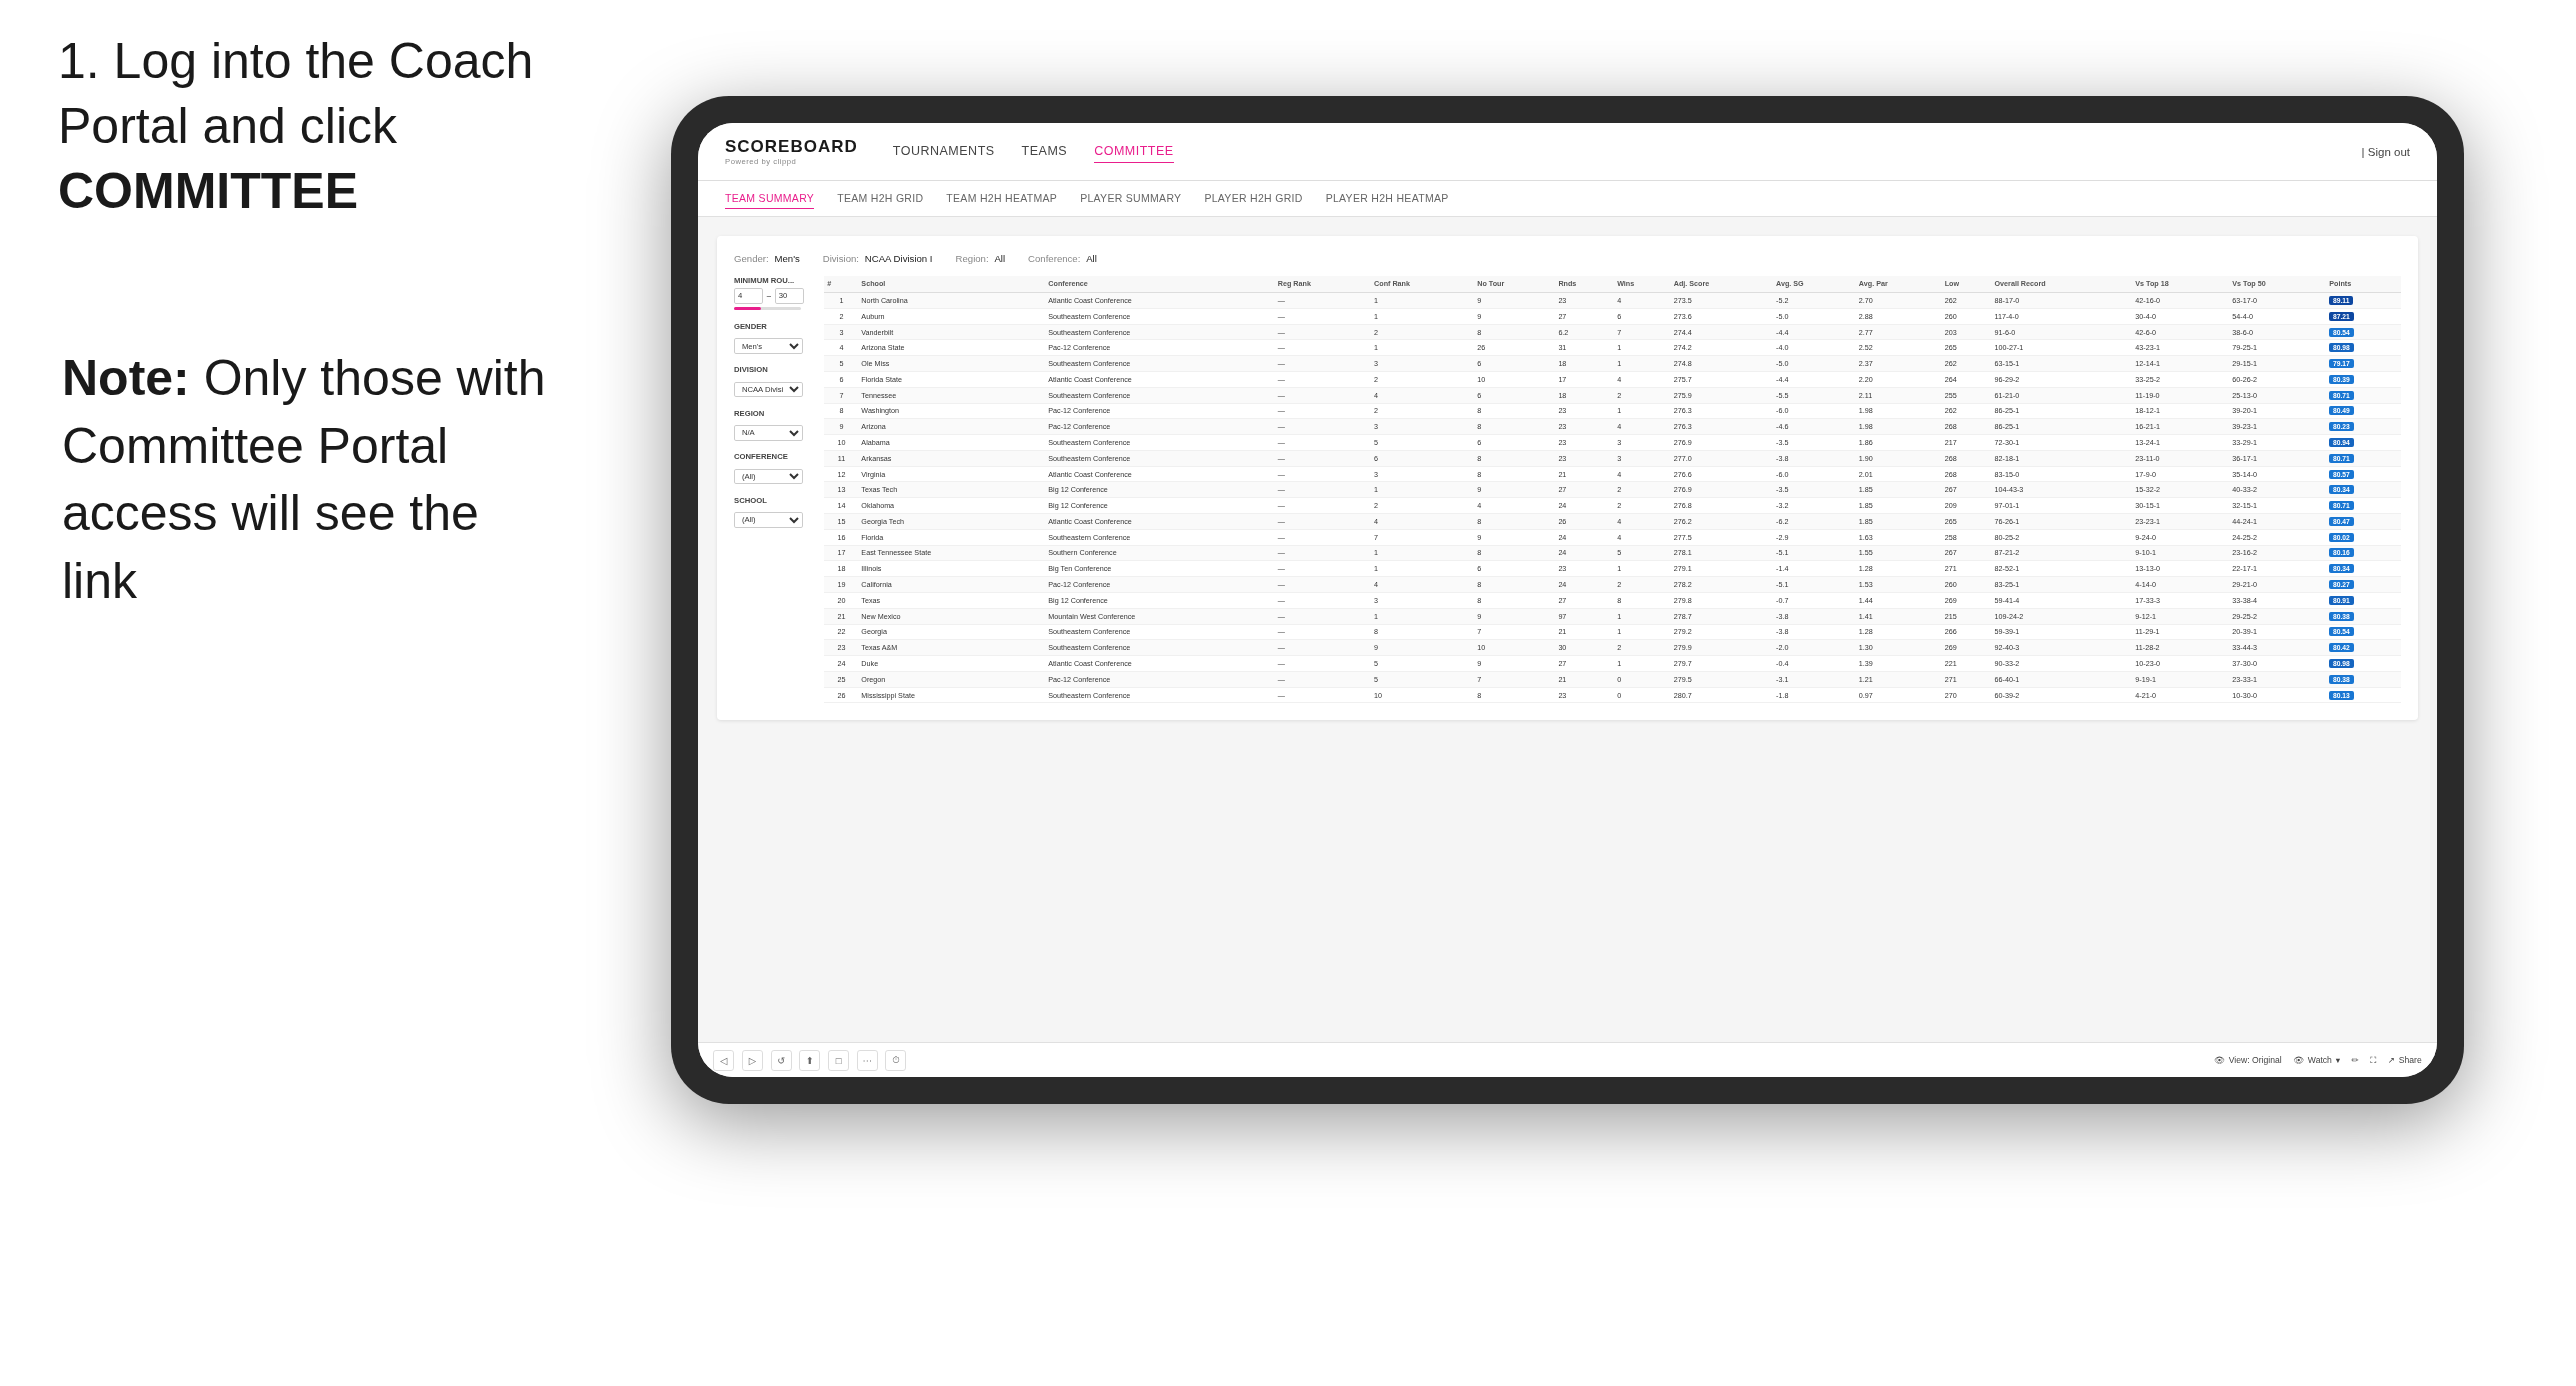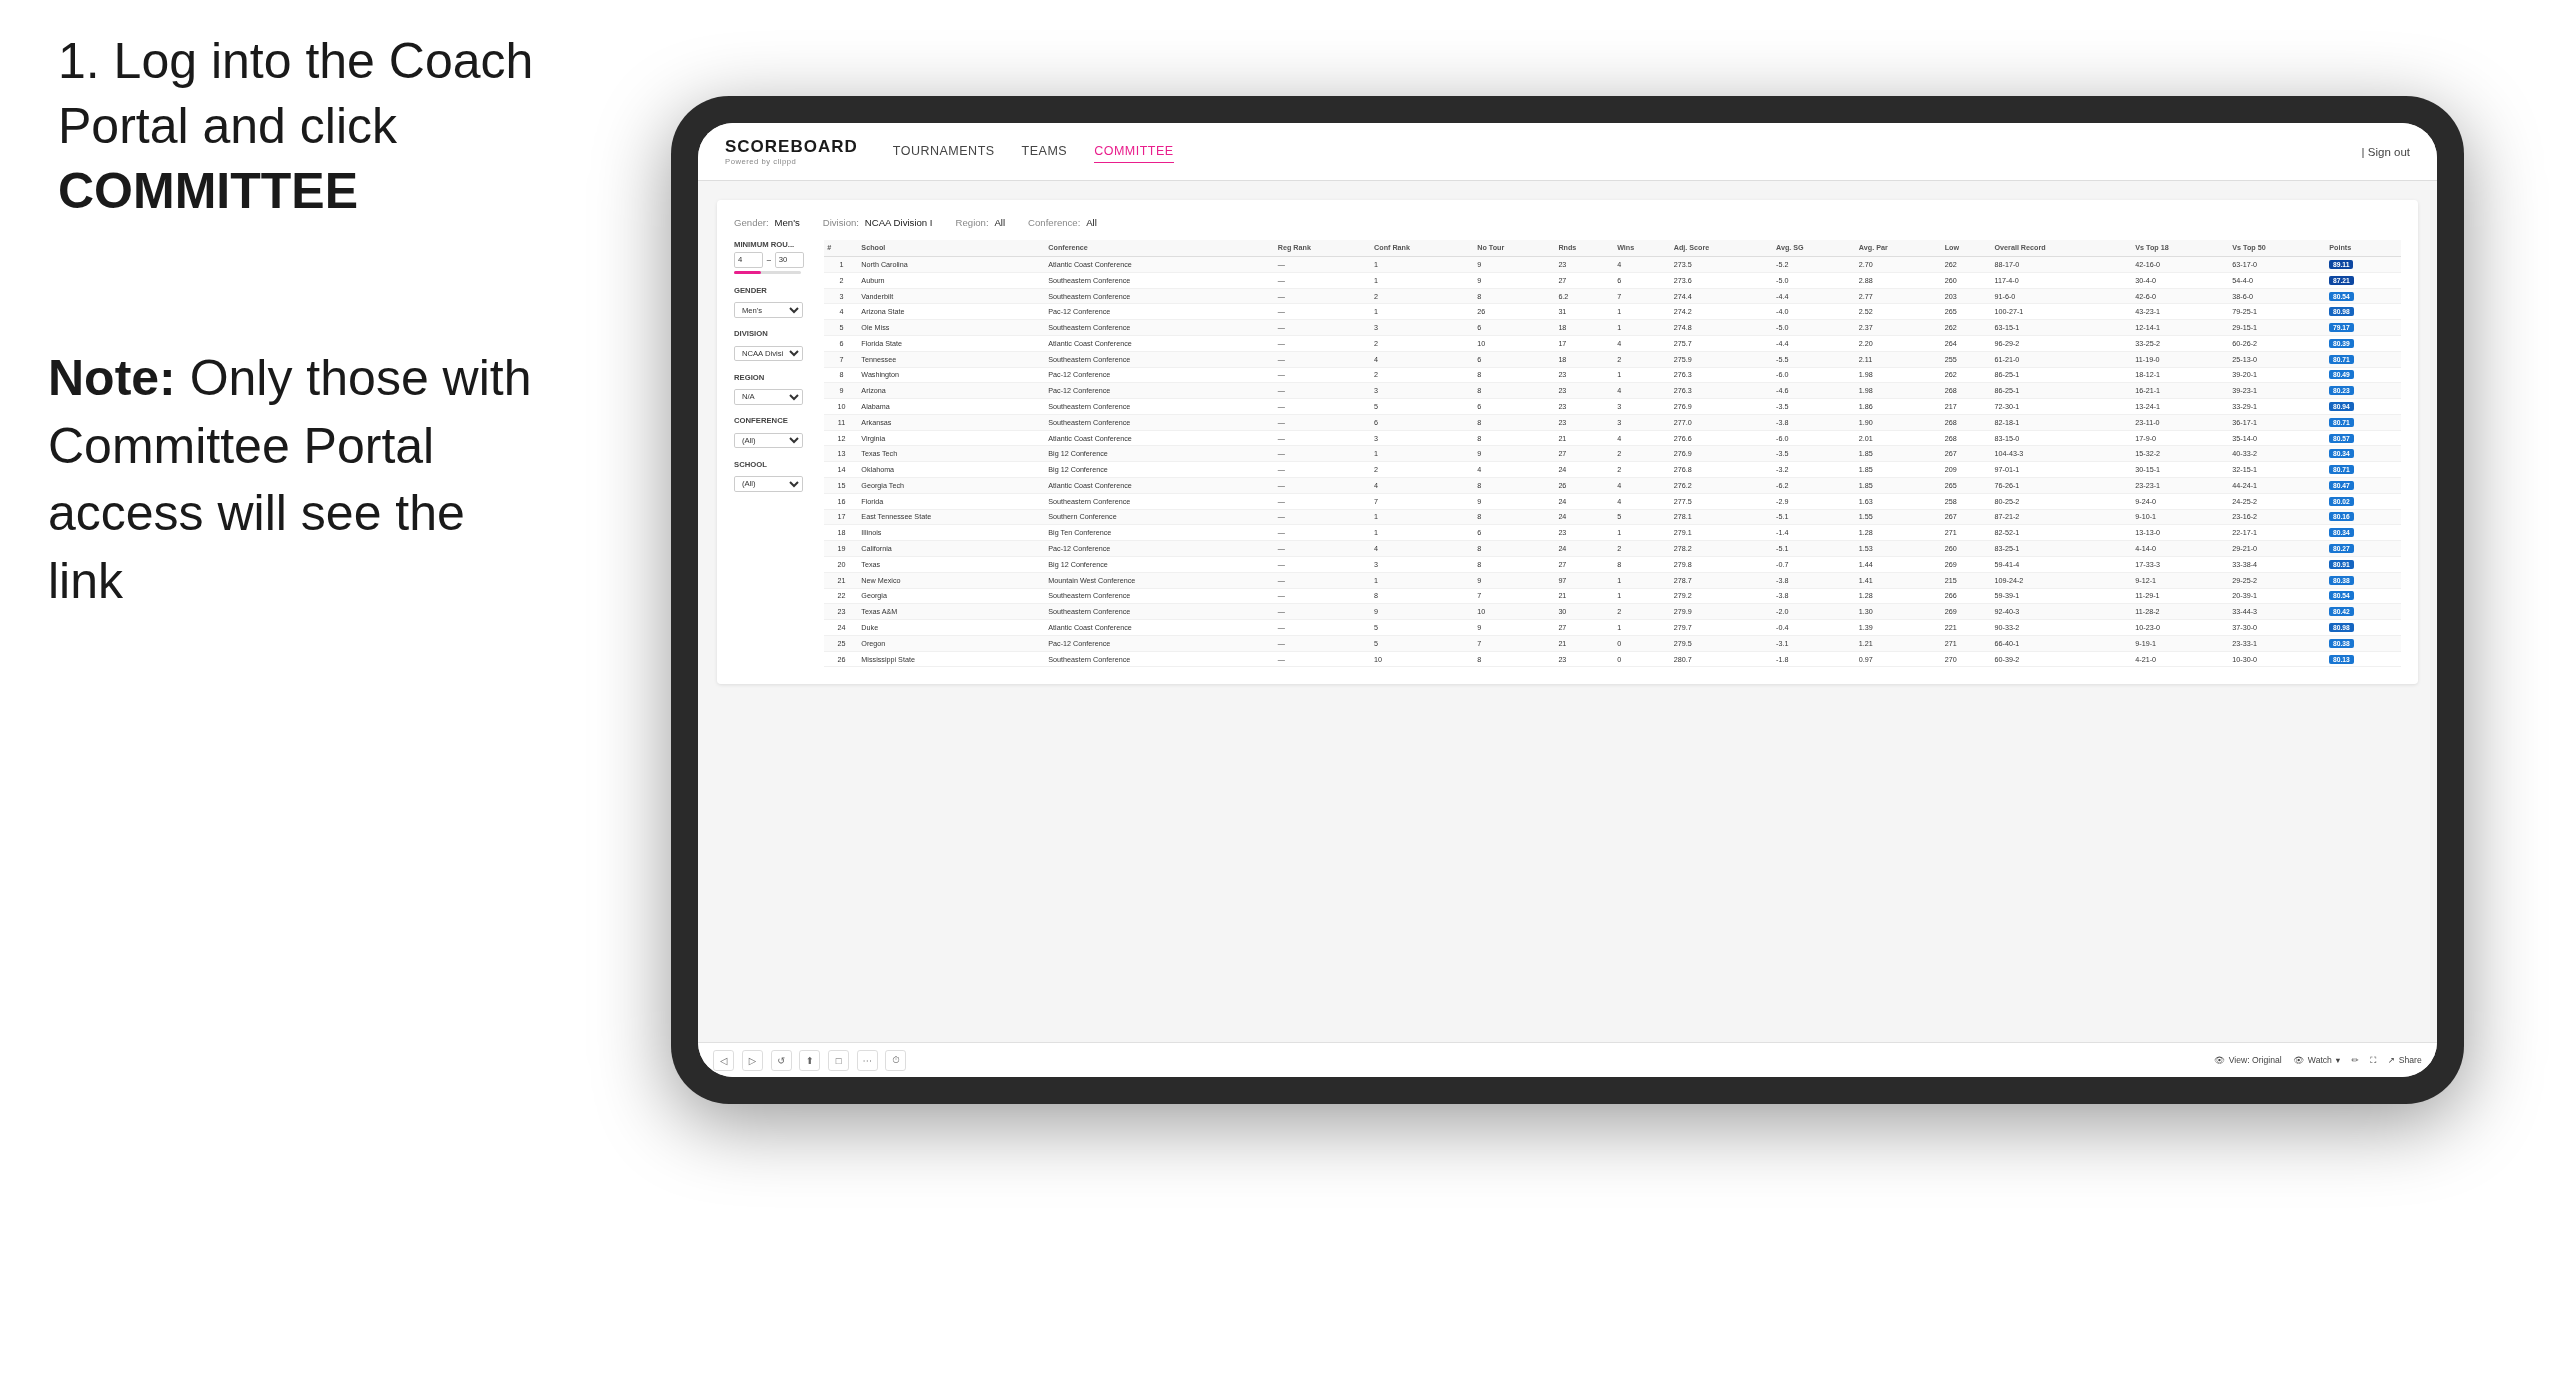--- a/index.html
+++ b/index.html
@@ -27,21 +27,21 @@
       margin-bottom: 0;
     }
 
     .instruction-step strong {
       font-weight: 900;
     }
 
     .note-section {
       position: absolute;
       top: 345px;
-      left: 48px;
+      left: 62px;
       width: 499px;
     }
 
     .note-text {
       font-size: 50px;
       color: #1a1a1a;
       line-height: 1.35;
     }
 
     .note-bold {
@@ -439,20 +439,28 @@
           <span class="nav-link">TOURNAMENTS</span>
           <span class="nav-link">TEAMS</span>
           <span class="nav-link active">COMMITTEE</span>
         </div>
       </div>
       <div class="nav-right">
         | <span style="cursor:pointer; color:#444;">Sign out</span>
       </div>
     </div>
 
+    <div class="sub-nav">
+      <span class="sub-nav-link active">TEAM SUMMARY</span>
+      <span class="sub-nav-link">TEAM H2H GRID</span>
+      <span class="sub-nav-link">TEAM H2H HEATMAP</span>
+      <span class="sub-nav-link">PLAYER SUMMARY</span>
+      <span class="sub-nav-link">PLAYER H2H GRID</span>
+      <span class="sub-nav-link">PLAYER H2H HEATMAP</span>
+    </div>
 
     <div class="main-content">
       <div class="content-card">
 
 
         <div class="filters-row">
           <div class="filter-item">
             <span class="filter-label">Gender:</span>
             <span class="filter-value">Men's</span>
           </div>

